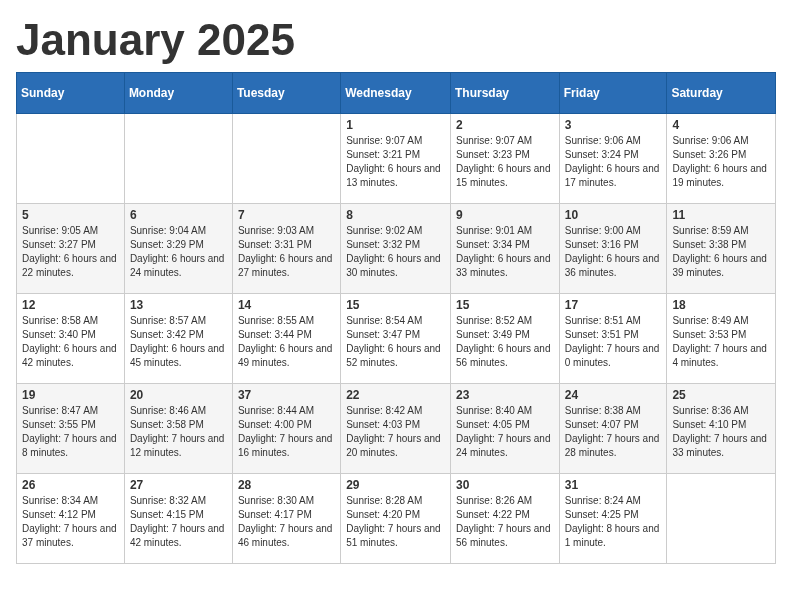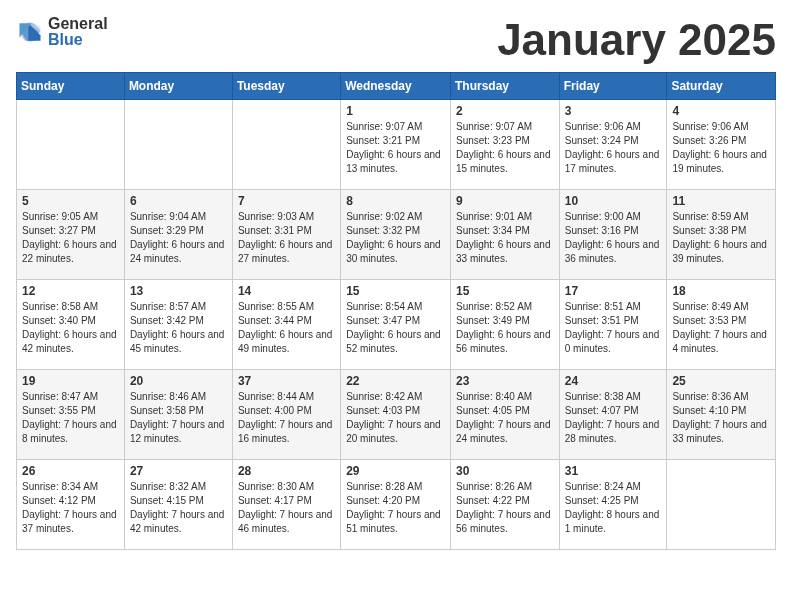--- a/index.html
+++ b/index.html
@@ -40,21 +40,21 @@
     }
     table {
       width: 100%;
       border-collapse: collapse;
     }
     thead tr th {
       background-color: #2a6db5;
       color: #fff;
       font-size: 12px;
       font-weight: bold;
-      padding: 6px 4px;
+      padding: 13px 4px;
       text-align: left;
       border: 1px solid #1a5a9a;
     }
     tbody tr td {
       vertical-align: top;
       border: 1px solid #ccc;
       padding: 4px 5px;
       width: 113px;
       height: 90px;
       font-size: 10.5px;
@@ -76,40 +76,20 @@
       color: #333;
     }
     .empty-cell {
       background: #fff !important;
     }
   </style>
 </head>
 <body>
 
 <div class="header-area">
-  <div class="logo">
-    <svg class="logo-icon" viewBox="0 0 32 32" xmlns="http://www.w3.org/2000/svg">
-      <polygon points="16,4 28,10 28,22 16,28 4,22 4,10" fill="#2a6db5" opacity="0.15"></polygon>
-      <polygon points="20,6 28,14 22,26 10,26 4,14 12,6" fill="#2a6db5" opacity="0.3"></polygon>
-      <polygon points="16,8 26,16 20,26 12,26 6,16 16,8" fill="#2a6db5" opacity="0.5"></polygon>
-
-      <path d="M6 8 L26 8 L26 24 L6 24 Z" fill="none"></path>
-
-      <path d="M14 6 L28 20 L28 26 L14 26 Z" fill="#2a6db5"></path>
-      <path d="M4 6 L18 6 L4 22 Z" fill="#5599cc"></path>
-    </svg>
-    <div>
-      <div style="line-height:1">
-        <span style="font-size:16px;font-weight:bold;color:#333;">General</span>
-      </div>
-      <div style="line-height:1">
-        <span style="font-size:16px;font-weight:bold;color:#2a6db5;">Blue</span>
-      </div>
-    </div>
-  </div>
   <div class="title-area">
     <div class="calendar-title">January 2025</div>
   </div>
 </div>
 
 <table>
   <thead>
     <tr>
     <th>Sunday</th>
         <th>Monday</th>

